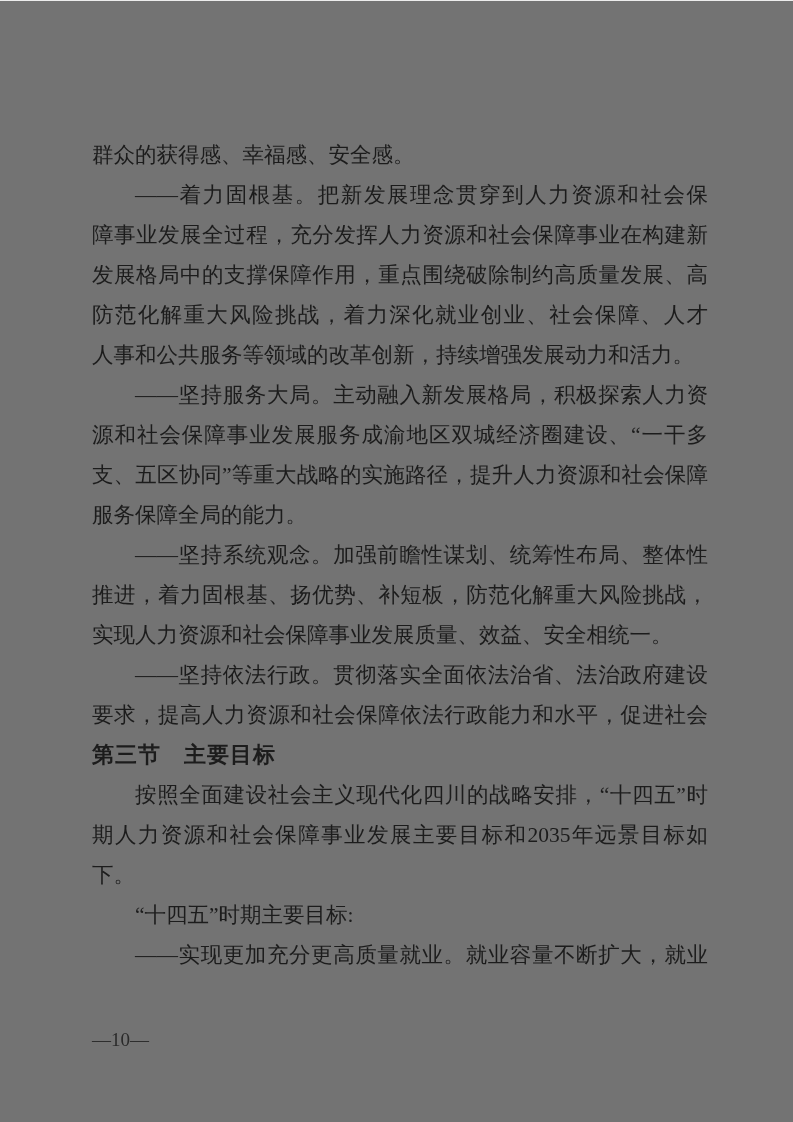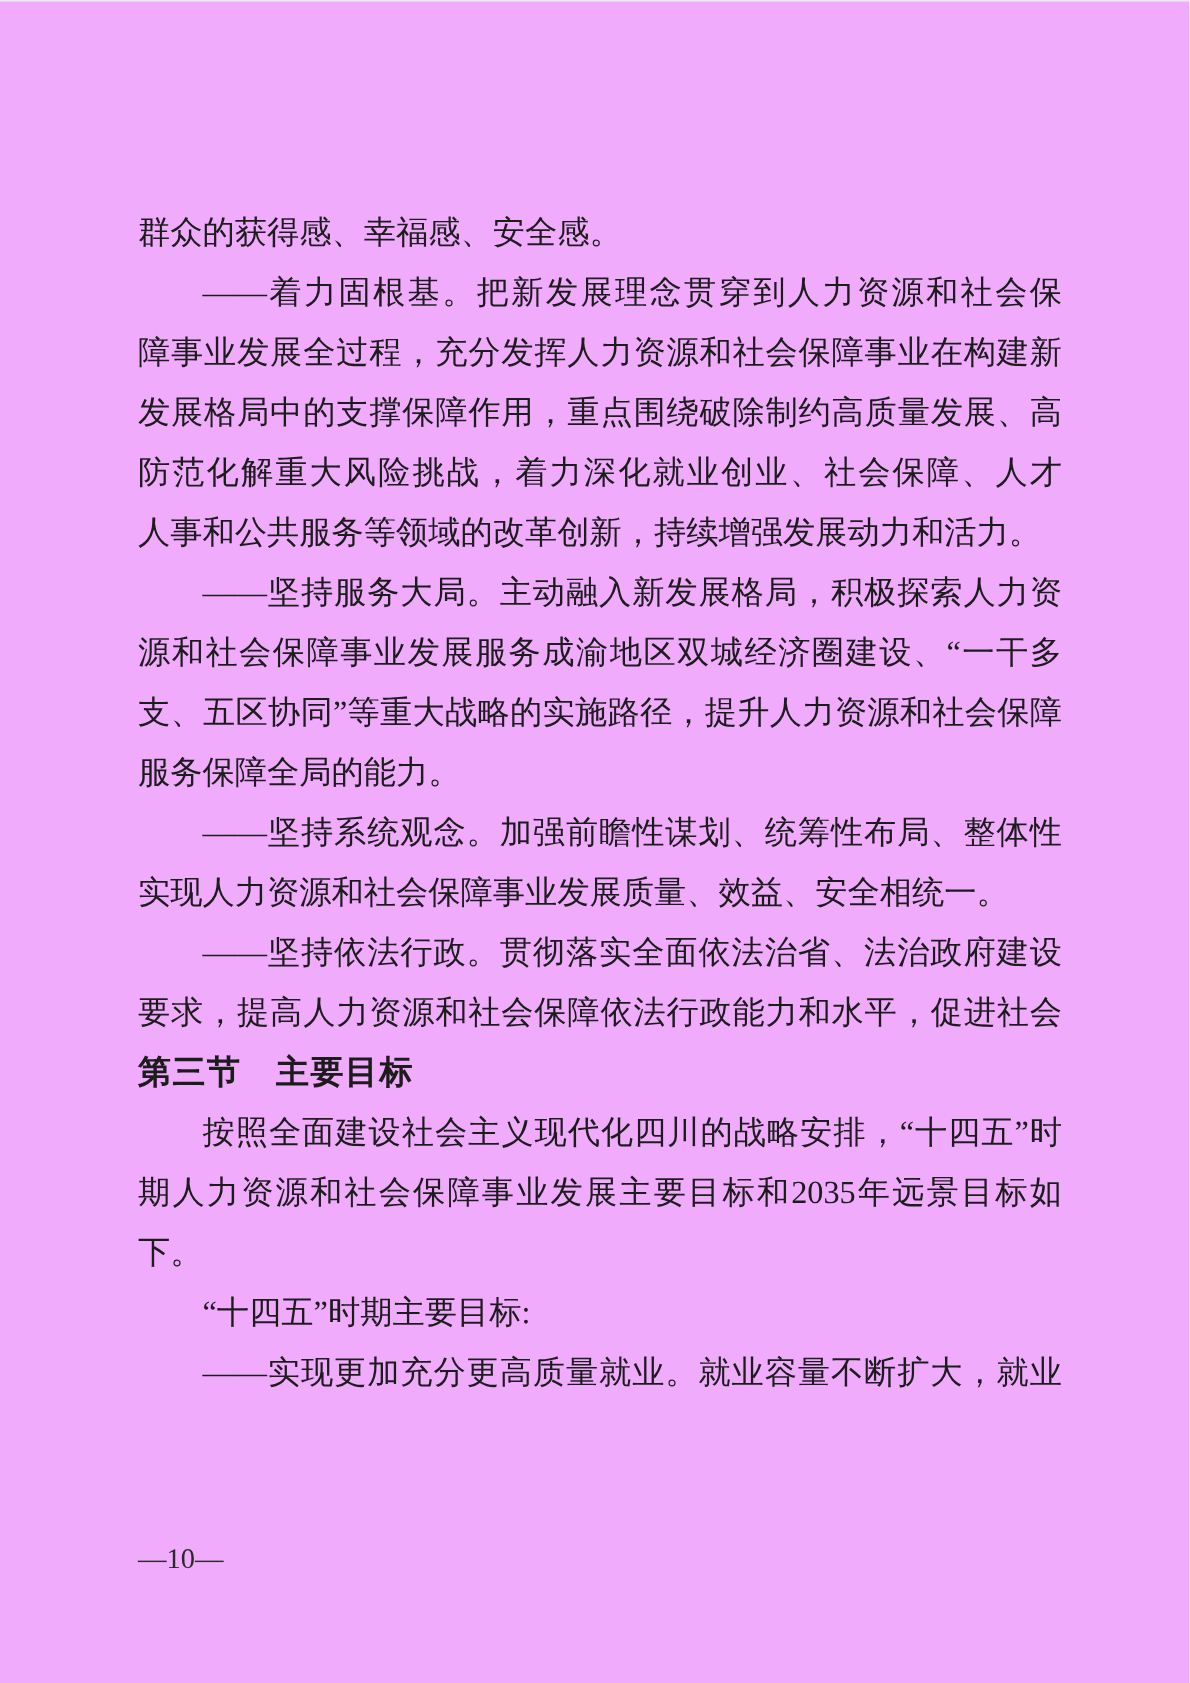--- a/index.html
+++ b/index.html
@@ -4,21 +4,21 @@
 <style>
   html, body {
     margin: 0;
     padding: 0;
     background: #ffffff;
   }
   .page {
     position: relative;
     width: 793px;
     height: 1122px;
-    background: #f0abfc;
+    background: #737373;
     overflow: hidden;
     border-top: 1px solid #ececec;
     color: #1c1c1c;
     font-family: "Liberation Serif", "DejaVu Serif", serif;
   }
   .content {
     position: absolute;
     left: 92px;
     top: 134px;
     width: 616px;
@@ -69,20 +69,21 @@
     <div class="ln indent fill">——着力固根基。把新发展理念贯穿到人力资源和社会保</div>
     <div class="ln fill">障事业发展全过程，充分发挥人力资源和社会保障事业在构建新</div>
     <div class="ln fill">发展格局中的支撑保障作用，重点围绕破除制约高质量发展、高</div>
     <div class="ln fill">防范化解重大风险挑战，着力深化就业创业、社会保障、人才</div>
     <div class="ln">人事和公共服务等领域的改革创新，持续增强发展动力和活力。</div>
     <div class="ln indent fill">——坚持服务大局。主动融入新发展格局，积极探索人力资</div>
     <div class="ln fill">源和社会保障事业发展服务成渝地区双城经济圈建设、“一干多</div>
     <div class="ln fill">支、五区协同”等重大战略的实施路径，提升人力资源和社会保障</div>
     <div class="ln">服务保障全局的能力。</div>
     <div class="ln indent fill">——坚持系统观念。加强前瞻性谋划、统筹性布局、整体性</div>
+    <div class="ln fill">推进，着力固根基、扬优势、补短板，防范化解重大风险挑战，</div>
     <div class="ln">实现人力资源和社会保障事业发展质量、效益、安全相统一。</div>
     <div class="ln indent fill">——坚持依法行政。贯彻落实全面依法治省、法治政府建设</div>
     <div class="ln fill">要求，提高人力资源和社会保障依法行政能力和水平，促进社会</div>
 
     <div class="heading">第三节　主要目标</div>
 
     <div class="ln indent fill">按照全面建设社会主义现代化四川的战略安排，“十四五”时</div>
     <div class="ln fill">期人力资源和社会保障事业发展主要目标和2035年远景目标如</div>
     <div class="ln">下。</div>
     <div class="ln indent">“十四五”时期主要目标:</div>

